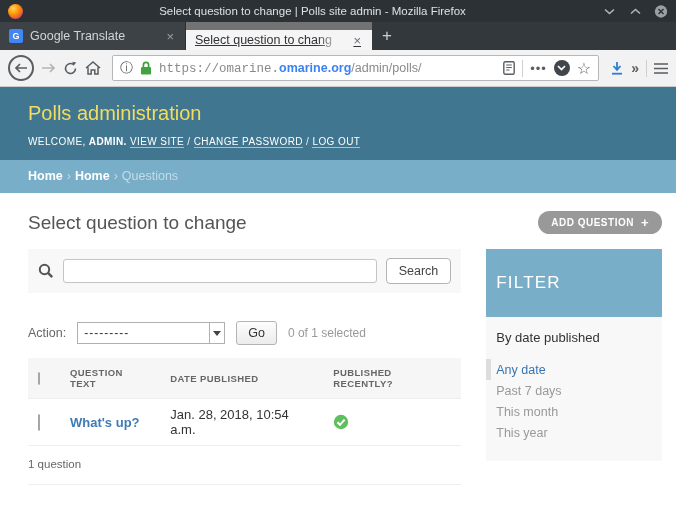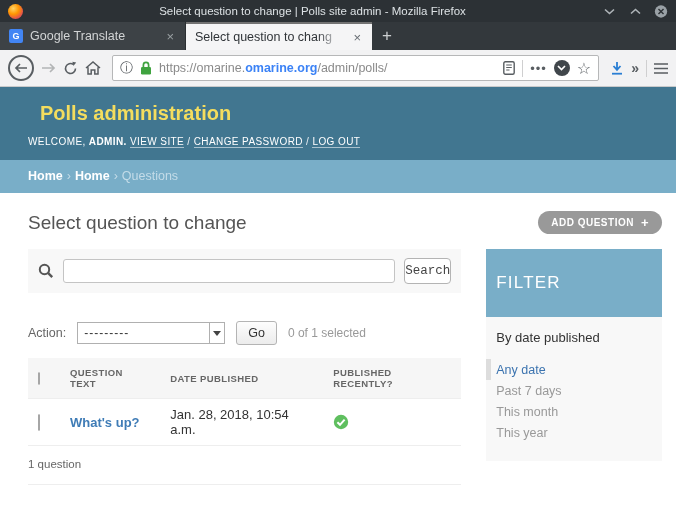--- a/index.html
+++ b/index.html
@@ -11,52 +11,52 @@
   .ff-logo { width:15px; height:15px; border-radius:50%;
              background:radial-gradient(circle at 35% 30%, #ffd567 0%, #ff9500 40%, #e4554a 70%, #b03a5a 100%); }
   .titlebar-text { flex:1; text-align:center; color:#dce1e4; font-size:11.5px; white-space:nowrap; overflow:hidden; }
   .win-controls { display:flex; align-items:center; gap:12px; }
   .win-btn { display:flex; align-items:center; justify-content:center; width:14px; height:14px; cursor:default; }
 
   
   .tabbar { height:28px; background:#33383c; display:flex; align-items:stretch; }
   .tab { width:186px; display:flex; align-items:center; gap:7px; padding:0 9px; font-size:12.5px; position:relative; }
   .tab.inactive { background:#3d4246; color:#d2d4d5; border-right:1px solid #2b2f32; }
-  .tab.active { background:#f5f5f6; color:#303438; border-top:2px solid #737373; }
+  .tab.active { background:#f5f5f6; color:#303438; border-top:8px solid #737373;text-decoration:underline; }
   .tab-label { flex:1; white-space:nowrap; overflow:hidden;
                -webkit-mask-image:linear-gradient(90deg,#000 82%,transparent 98%);
                mask-image:linear-gradient(90deg,#000 82%,transparent 98%); }
   .tab-close { font-size:13px; color:#9aa0a3; padding:0 2px; }
   .tab.active .tab-close { color:#676d73; }
   .gt-favicon { width:14px; height:14px; background:#4285f4; border-radius:2px; color:#fff;
                 font-size:9px; font-weight:bold; display:flex; align-items:center; justify-content:center; flex:0 0 auto; }
   .newtab-btn { width:30px; display:flex; align-items:center; justify-content:center; color:#cdd0d2; font-size:17px; }
 
   
   .toolbar { height:37px; background:#f2f2f3; border-bottom:1px solid #c9cacb; display:flex; align-items:center; padding:0 8px; gap:7px; }
   .nav-icon { display:flex; align-items:center; justify-content:center; }
   .back-btn { width:26px; height:26px; border:2px solid #595e62; border-radius:50%; }
   .urlbar { flex:1; height:26px; background:#fff; border:1px solid #b6b7b8; border-radius:2px;
             display:flex; align-items:center; padding:0 7px; gap:7px; margin:0 4px; min-width:0; }
   .url-text { flex:1; font-size:12.5px; white-space:nowrap; overflow:hidden; min-width:0;
               -webkit-mask-image:linear-gradient(90deg,#000 88%,transparent 99%);
               mask-image:linear-gradient(90deg,#000 88%,transparent 99%); }
-  .url-scheme { color:#8a8a8a; }
+  .url-scheme { color:#8a8a8a;font-family:Liberation Mono, monospace; }
   .url-domain { color:#3b82f6; font-weight:bold; }
   .url-path { color:#8a8a8a; }
   .info-glyph { font-size:13px; color:#595e62; }
   .vdiv { width:1px; height:17px; background:#cfcfd0; }
   .dots-glyph { font-size:13px; color:#595e62; letter-spacing:1px; }
   .pocket-btn { width:16px; height:16px; border-radius:50%; background:#40464b; display:flex; align-items:center; justify-content:center; }
   .star-glyph { font-size:16px; color:#595e62; }
   .chev2-glyph { font-size:14px; color:#595e62; font-weight:bold; }
 
   
   .dj-header { background:#417690; padding:15px 28px 13px; }
-  .site-name { color:#f4dd5e; font-size:20px; font-weight:700;margin-left:12px; }
+  .site-name { color:#f4dd5e; font-size:20px; font-weight:400; }
   .user-tools { margin-top:11px; font-size:10px; color:#fff; letter-spacing:0.4px; }
   .user-tools .uname { font-weight:bold; }
   .user-tools a.ut-link { color:#fff; text-decoration:none; border-bottom:1px solid rgba(255,255,255,.55); cursor:pointer; }
   .ut-sep { color:#e8eef2; }
 
   
   .breadcrumbs { background:#79aec8; padding:9px 28px 10px; font-size:12.5px; color:#c4dce8; }
   .breadcrumbs a { color:#fff; font-weight:bold; text-decoration:none; cursor:pointer; }
   .bc-sep { margin:0 4px; }
 
@@ -68,22 +68,22 @@
              font-size:10px; font-weight:bold; letter-spacing:0.5px; display:flex; align-items:center; gap:7px; cursor:pointer;
              font-family:"Liberation Sans",sans-serif; }
   .add-plus { font-size:13px; font-weight:bold; line-height:1; }
 
   .cols { display:flex; margin-top:15px; gap:25px; }
   .changelist { width:434px; }
 
   .search-box { background:#f8f8f8; padding:9px 10px; display:flex; align-items:center; gap:9px; }
   .search-input { flex:1; height:24px; border:1px solid #c4c4c4; border-radius:3px; padding:0 6px; font-size:13px;
                   font-family:"Liberation Sans",sans-serif; }
-  .search-btn { background:#fff; border:1px solid #b4b4b4; border-radius:4px; height:26px; padding:0 0;
-                font-size:12.5px; color:#444; cursor:pointer; font-family:Liberation Mono, monospace; }
+  .search-btn { background:#fff; border:1px solid #b4b4b4; border-radius:4px; height:26px; padding:0 12px;
+                font-size:12.5px; color:#444; cursor:pointer; font-family:Liberation Sans, sans-serif; }
 
   .actions-row { margin-top:28px; display:flex; align-items:center; gap:11px; font-size:12.5px; color:#666; }
   .action-select { width:148px; height:22px; background:#fff; border:1px solid #b0b0b0; display:flex; align-items:stretch; cursor:pointer; }
   .action-value { flex:1; font-size:12px; color:#333; display:flex; align-items:center; padding-left:6px; letter-spacing:1px; }
   .select-arrow-box { width:15px; border-left:1px solid #b0b0b0; display:flex; align-items:center; justify-content:center; background:#fff; }
   .select-arrow { width:0; height:0; border-left:4px solid transparent; border-right:4px solid transparent; border-top:5px solid #444; }
   .go-btn { border:1px solid #b4b4b4; border-radius:3px; background:linear-gradient(#fdfdfd,#ececec); height:24px; padding:0 11px;
             font-size:12.5px; color:#333; cursor:pointer; font-family:"Liberation Sans",sans-serif; }
   .selection-note { color:#999; font-size:12px; }
 

